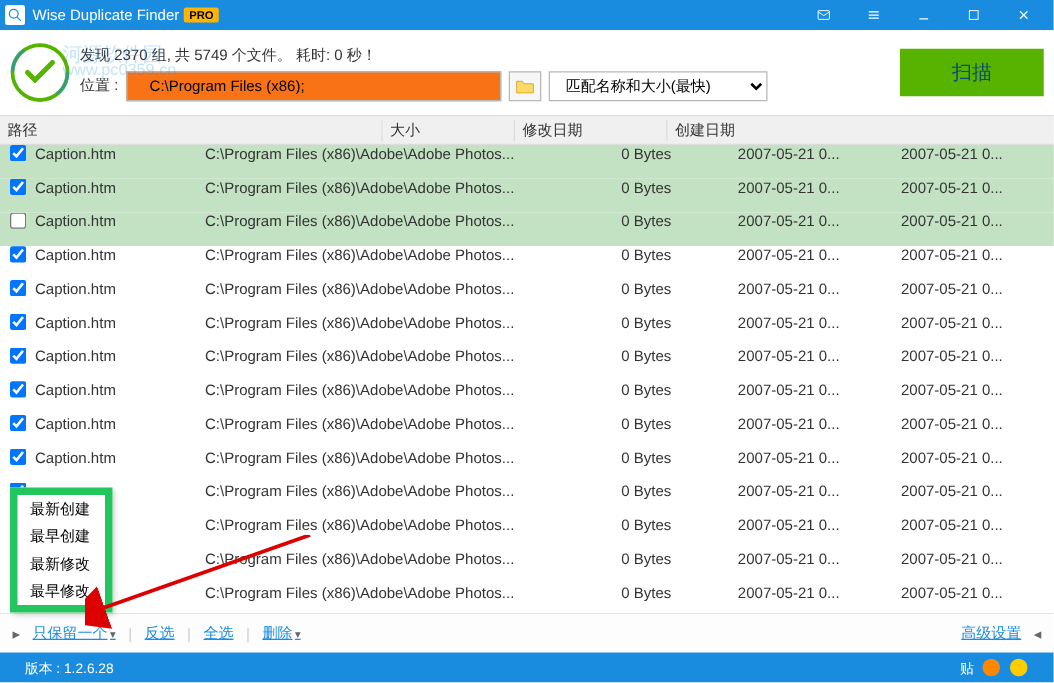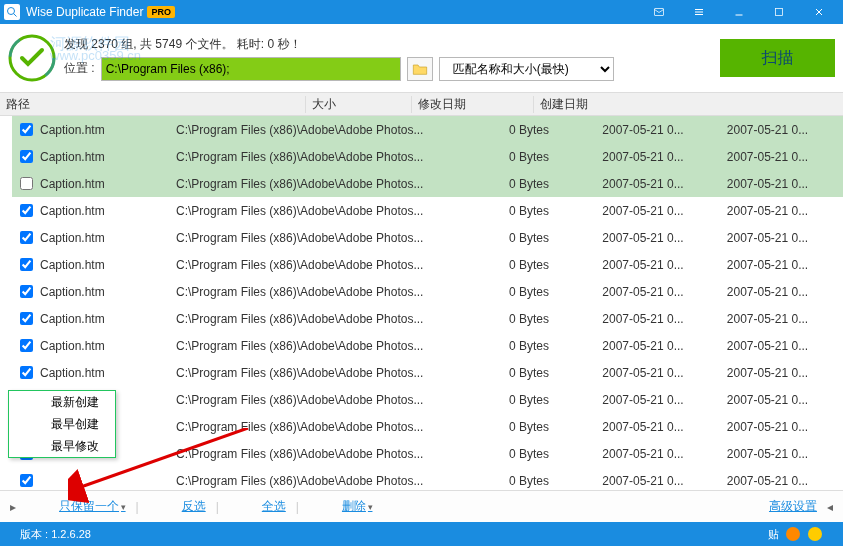--- a/index.html
+++ b/index.html
@@ -16,51 +16,51 @@
     
     .header { height: 68px; background: #fff; display: flex; align-items: center; padding: 4px 8px; position: relative; }
     .header-logo { width: 48px; height: 48px; margin-right: 8px; position: relative; }
     .header-logo svg { width: 48px; height: 48px; }
     .header-info { flex: 1; display: flex; flex-direction: column; gap: 4px; }
     .header-stats { font-size: 12px; color: #333; position: relative; }
     .watermark { position: absolute; color: #1a8ce0; opacity: 0.25; font-size: 16px; top: -2px; left: -14px; pointer-events: none; }
     .watermark2 { position: absolute; color: #1a8ce0; opacity: 0.25; font-size: 13px; top: 12px; left: -14px; pointer-events: none; }
     .header-row2 { display: flex; align-items: center; gap: 6px; }
     .loc-label { color: #333; }
-    .loc-input { flex: 0 0 300px; height: 24px; border: 1px solid #b8b8b8; padding: 2px 4px; font-size: 12px; background: #84cc16; }
+    .loc-input { flex: 0 0 300px; height: 24px; border: 1px solid #b8b8b8; padding: 2px 18px; font-size: 12px; background: #f97316; }
     .folder-btn { width: 26px; height: 24px; border: 1px solid #b8b8b8; background: #f7f7f7; display: flex; align-items: center; justify-content: center; cursor: pointer; }
     .match-select { height: 24px; border: 1px solid #b8b8b8; padding: 2px 9px; font-size: 12px; background: #fff; width: 175px; }
     .scan-btn { width: 115px; height: 38px; background: #56b400; color: #0c4a6e; border: none; font-size: 16px; cursor: pointer; margin-left: 12px; font-family: Liberation Serif, serif; }
     
     .table-header { height: 24px; background: #f0f0f0; display: flex; align-items: center; border-top: 1px solid #ddd; border-bottom: 1px solid #ddd; font-size: 12px; color: #333; }
     .col-name { width: 158px; padding-left: 6px; border-right: 1px solid #ddd; }
     .col-path { width: 306px; padding-left: 6px; border-right: 1px solid #ddd; }
     .col-size { width: 106px; padding-left: 6px; border-right: 1px solid #ddd; }
     .col-modified { width: 122px; padding-left: 6px; border-right: 1px solid #ddd; }
     .col-created { flex: 1; padding-left: 6px; }
     
     .table-body { height: 374px; overflow-y: scroll; position: relative; }
-    .row { height: 27px; display: flex; align-items: center; font-size: 12px; color: #333; margin-left: 12px; }
+    .row { height: 27px; display: flex; align-items: flex-start; font-size: 12px; color: #333; }
     .row.grp0 { background: #c3e2c3; }
     .row.grp1 { background: #fff; }
     .row .cbx { width: 28px; display: flex; align-items: center; justify-content: center; }
     .row input[type=checkbox] { width: 13px; height: 13px; }
     .row .c-name { width: 130px; white-space: nowrap; overflow: hidden; }
     .row .c-path { width: 306px; white-space: nowrap; overflow: hidden; padding-left: 6px; }
     .row .c-size { width: 106px; text-align: center; }
     .row .c-mod { width: 122px; text-align: center; }
     .row .c-cre { flex: 1; text-align: center; padding-right: 12px; }
     
-    .context-menu { position: absolute; top: 390px; left: 8px; width: 108px; background: #fff; border: 1px solid #22c55e; box-shadow: 2px 2px 4px rgba(0,0,0,0.2); z-index: 10; padding-left: 32px; }
+    .context-menu { position: absolute; top: 390px; left: 8px; width: 82px; background: #fff; border: 6px solid #22c55e; box-shadow: 2px 2px 4px rgba(0,0,0,0.2); z-index: 10; }
     .context-menu-item { height: 22px; padding: 3px 10px; font-size: 12px; cursor: pointer; }
     
     .arrow { position: absolute; top: 428px; left: 68px; z-index: 11; pointer-events: none; }
     
     .bottom-toolbar { height: 32px; border-top: 1px solid #ddd; display: flex; align-items: center; padding: 0 10px; gap: 10px; font-size: 12px; background: #fdfdfd; }
-    .bottom-link { color: #1a8ce0; cursor: pointer; text-decoration: underline; margin-left: 33px; }
+    .bottom-link { color: #1a8ce0; cursor: pointer; text-decoration: underline; }
     .bottom-spacer { flex: 1; }
     .dropdown-arrow { color: #666; font-size: 9px; margin-left: 2px; }
     
     .statusbar { height: 24px; background: #1a8ce0; color: #fff; display: flex; align-items: center; padding: 0 20px; font-size: 11px; }
     .statusbar-spacer { flex: 1; }
     .statusbar-icons { display: flex; gap: 6px; align-items: center; }
     .st-icon { width: 16px; height: 16px; display: flex; align-items: center; justify-content: center; }
     
     ::-webkit-scrollbar { width: 17px; }
     ::-webkit-scrollbar-track { background: #f0f0f0; }
@@ -287,20 +287,21 @@
       <div class="c-path">C:\Program Files (x86)\Adobe\Adobe Photos...</div>
       <div class="c-size">0 Bytes</div>
       <div class="c-mod">2007-05-21 0...</div>
       <div class="c-cre">2007-05-21 0...</div>
     </div>
   </div>
 
 <div class="context-menu">
   <div class="context-menu-item">最新创建</div>
   <div class="context-menu-item">最早创建</div>
+  <div class="context-menu-item">最新修改</div>
   <div class="context-menu-item">最早修改</div>
 </div>
 
 <svg class="arrow" width="200" height="80">
   <defs>
       <marker id="ah" markerWidth="12" markerHeight="12" refX="2" refY="6" orient="auto">
         <path d="M0,0 L0,12 L12,6 z" fill="#d00"></path>
       </marker>
     </defs>
   <line x1="180" y1="0" x2="10" y2="60" stroke="#d00" stroke-width="3" marker-end="url(#ah)"></line>

